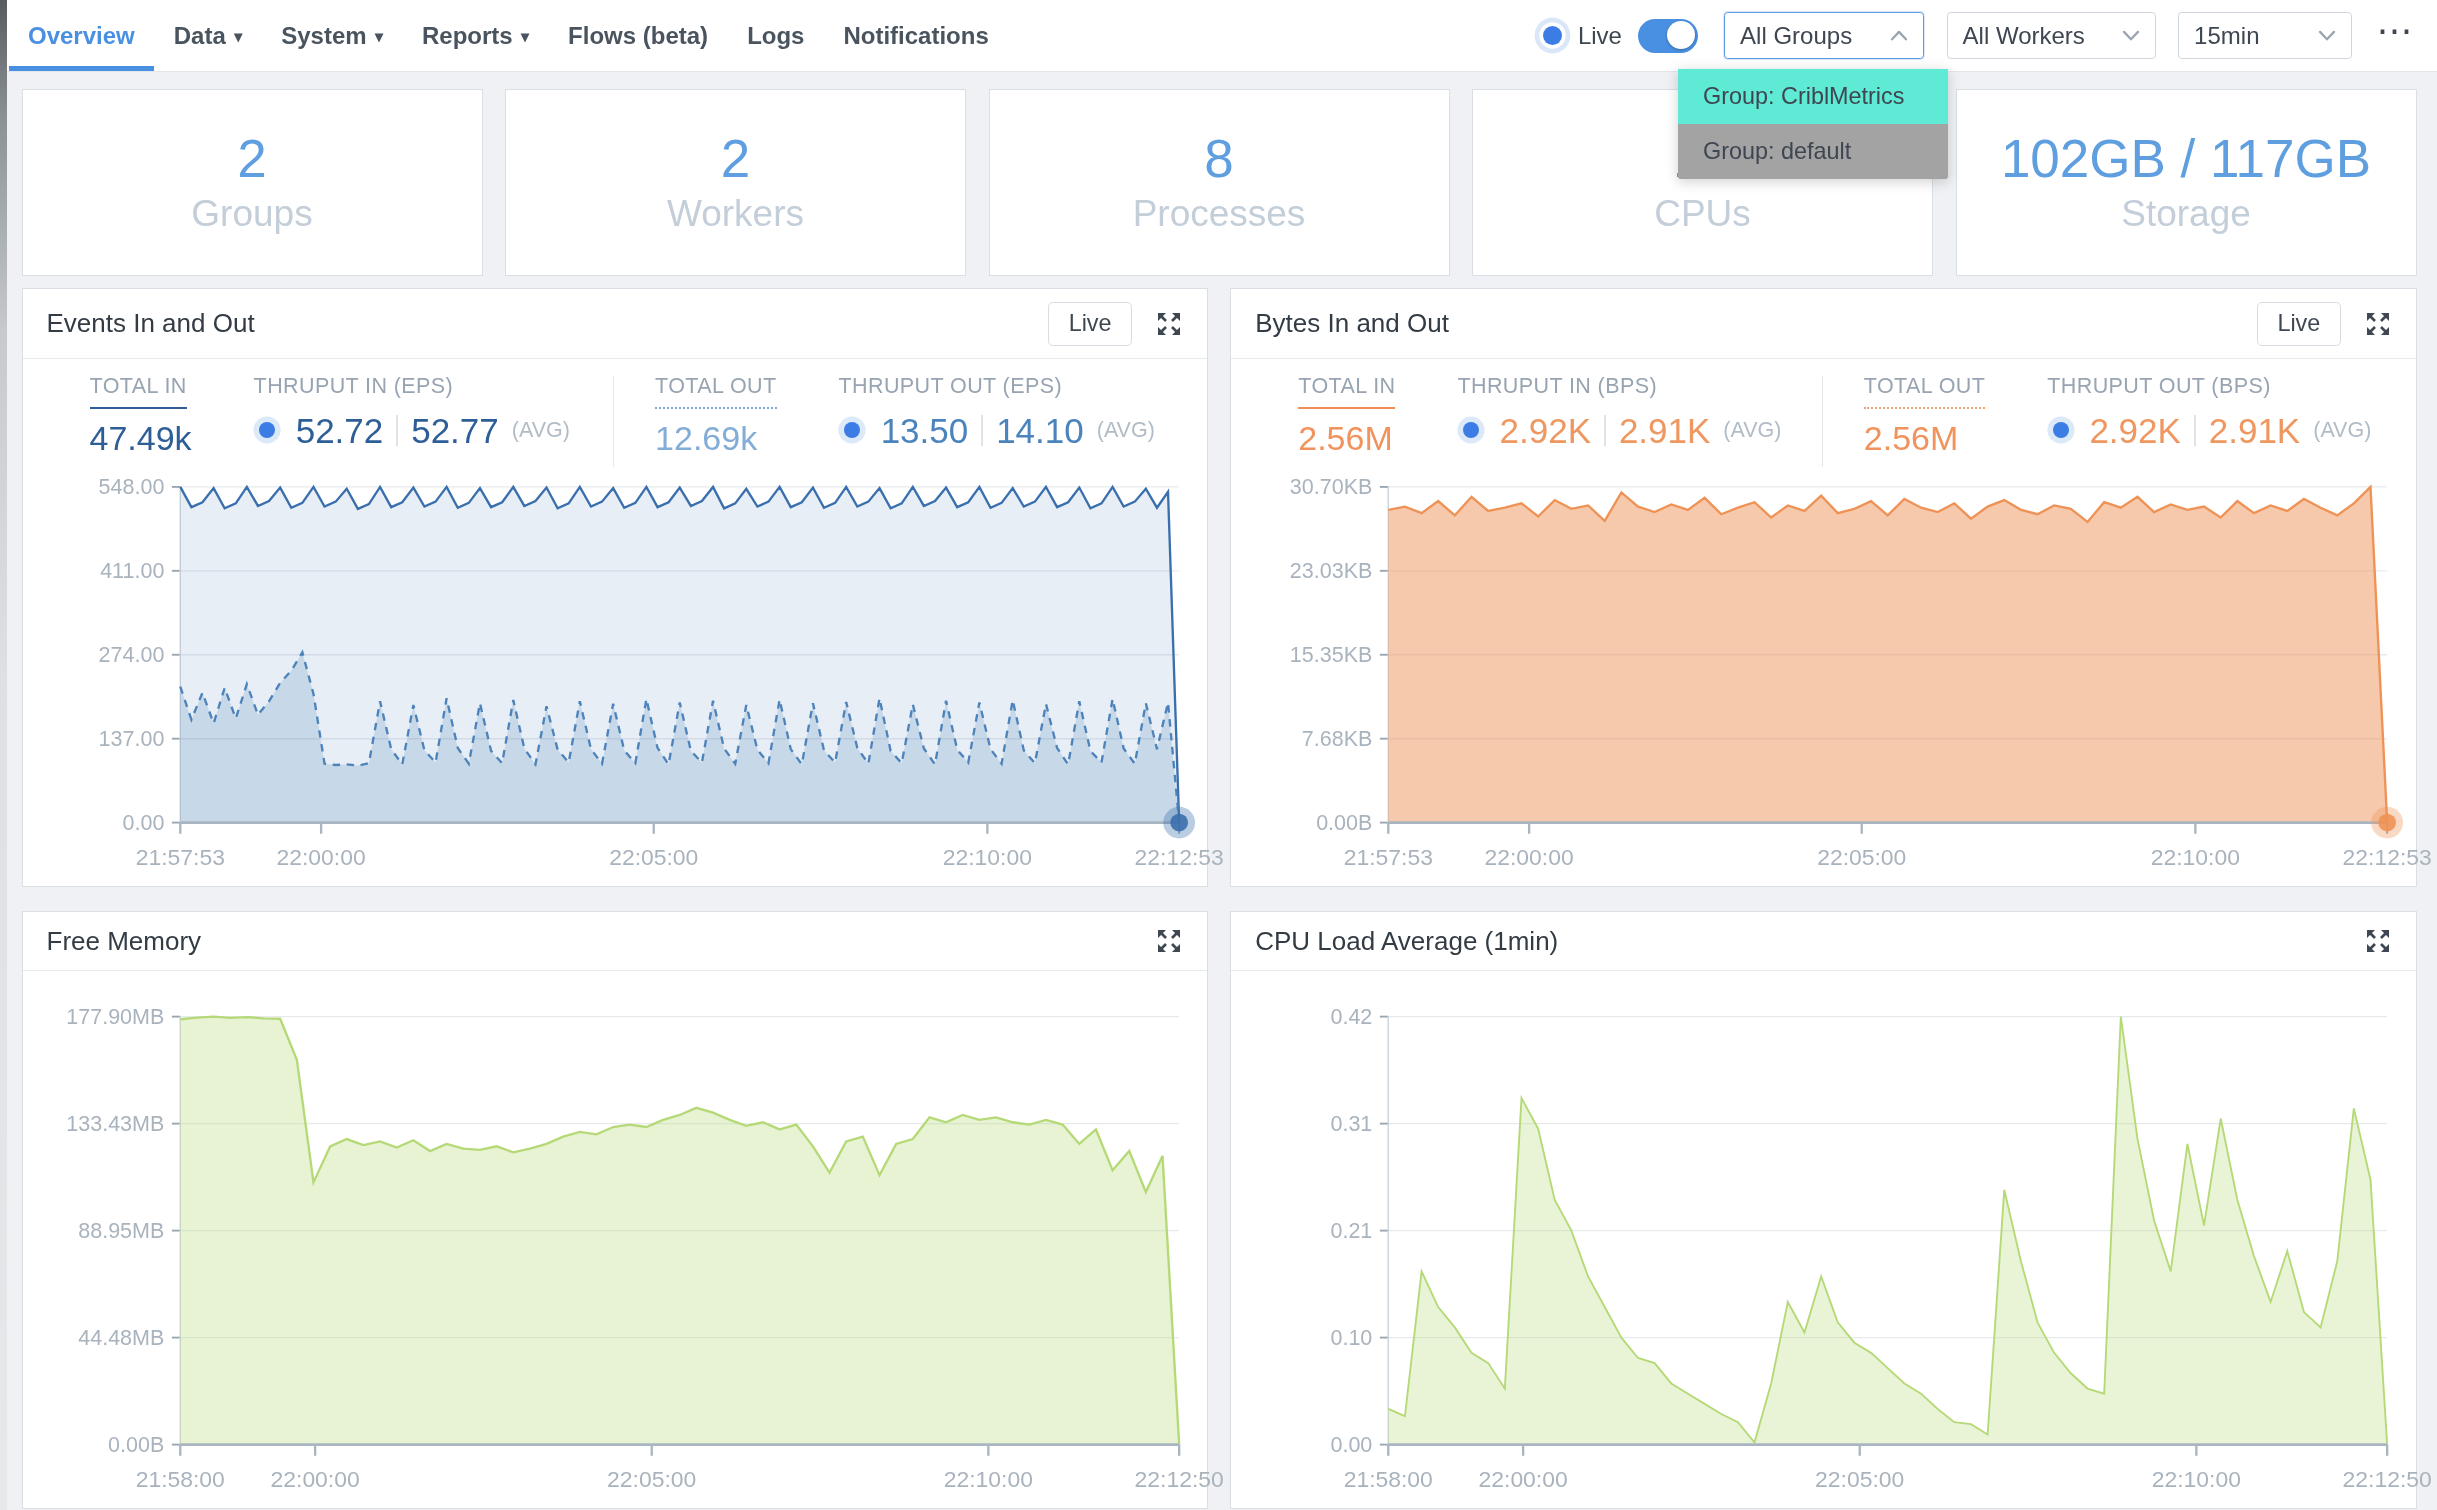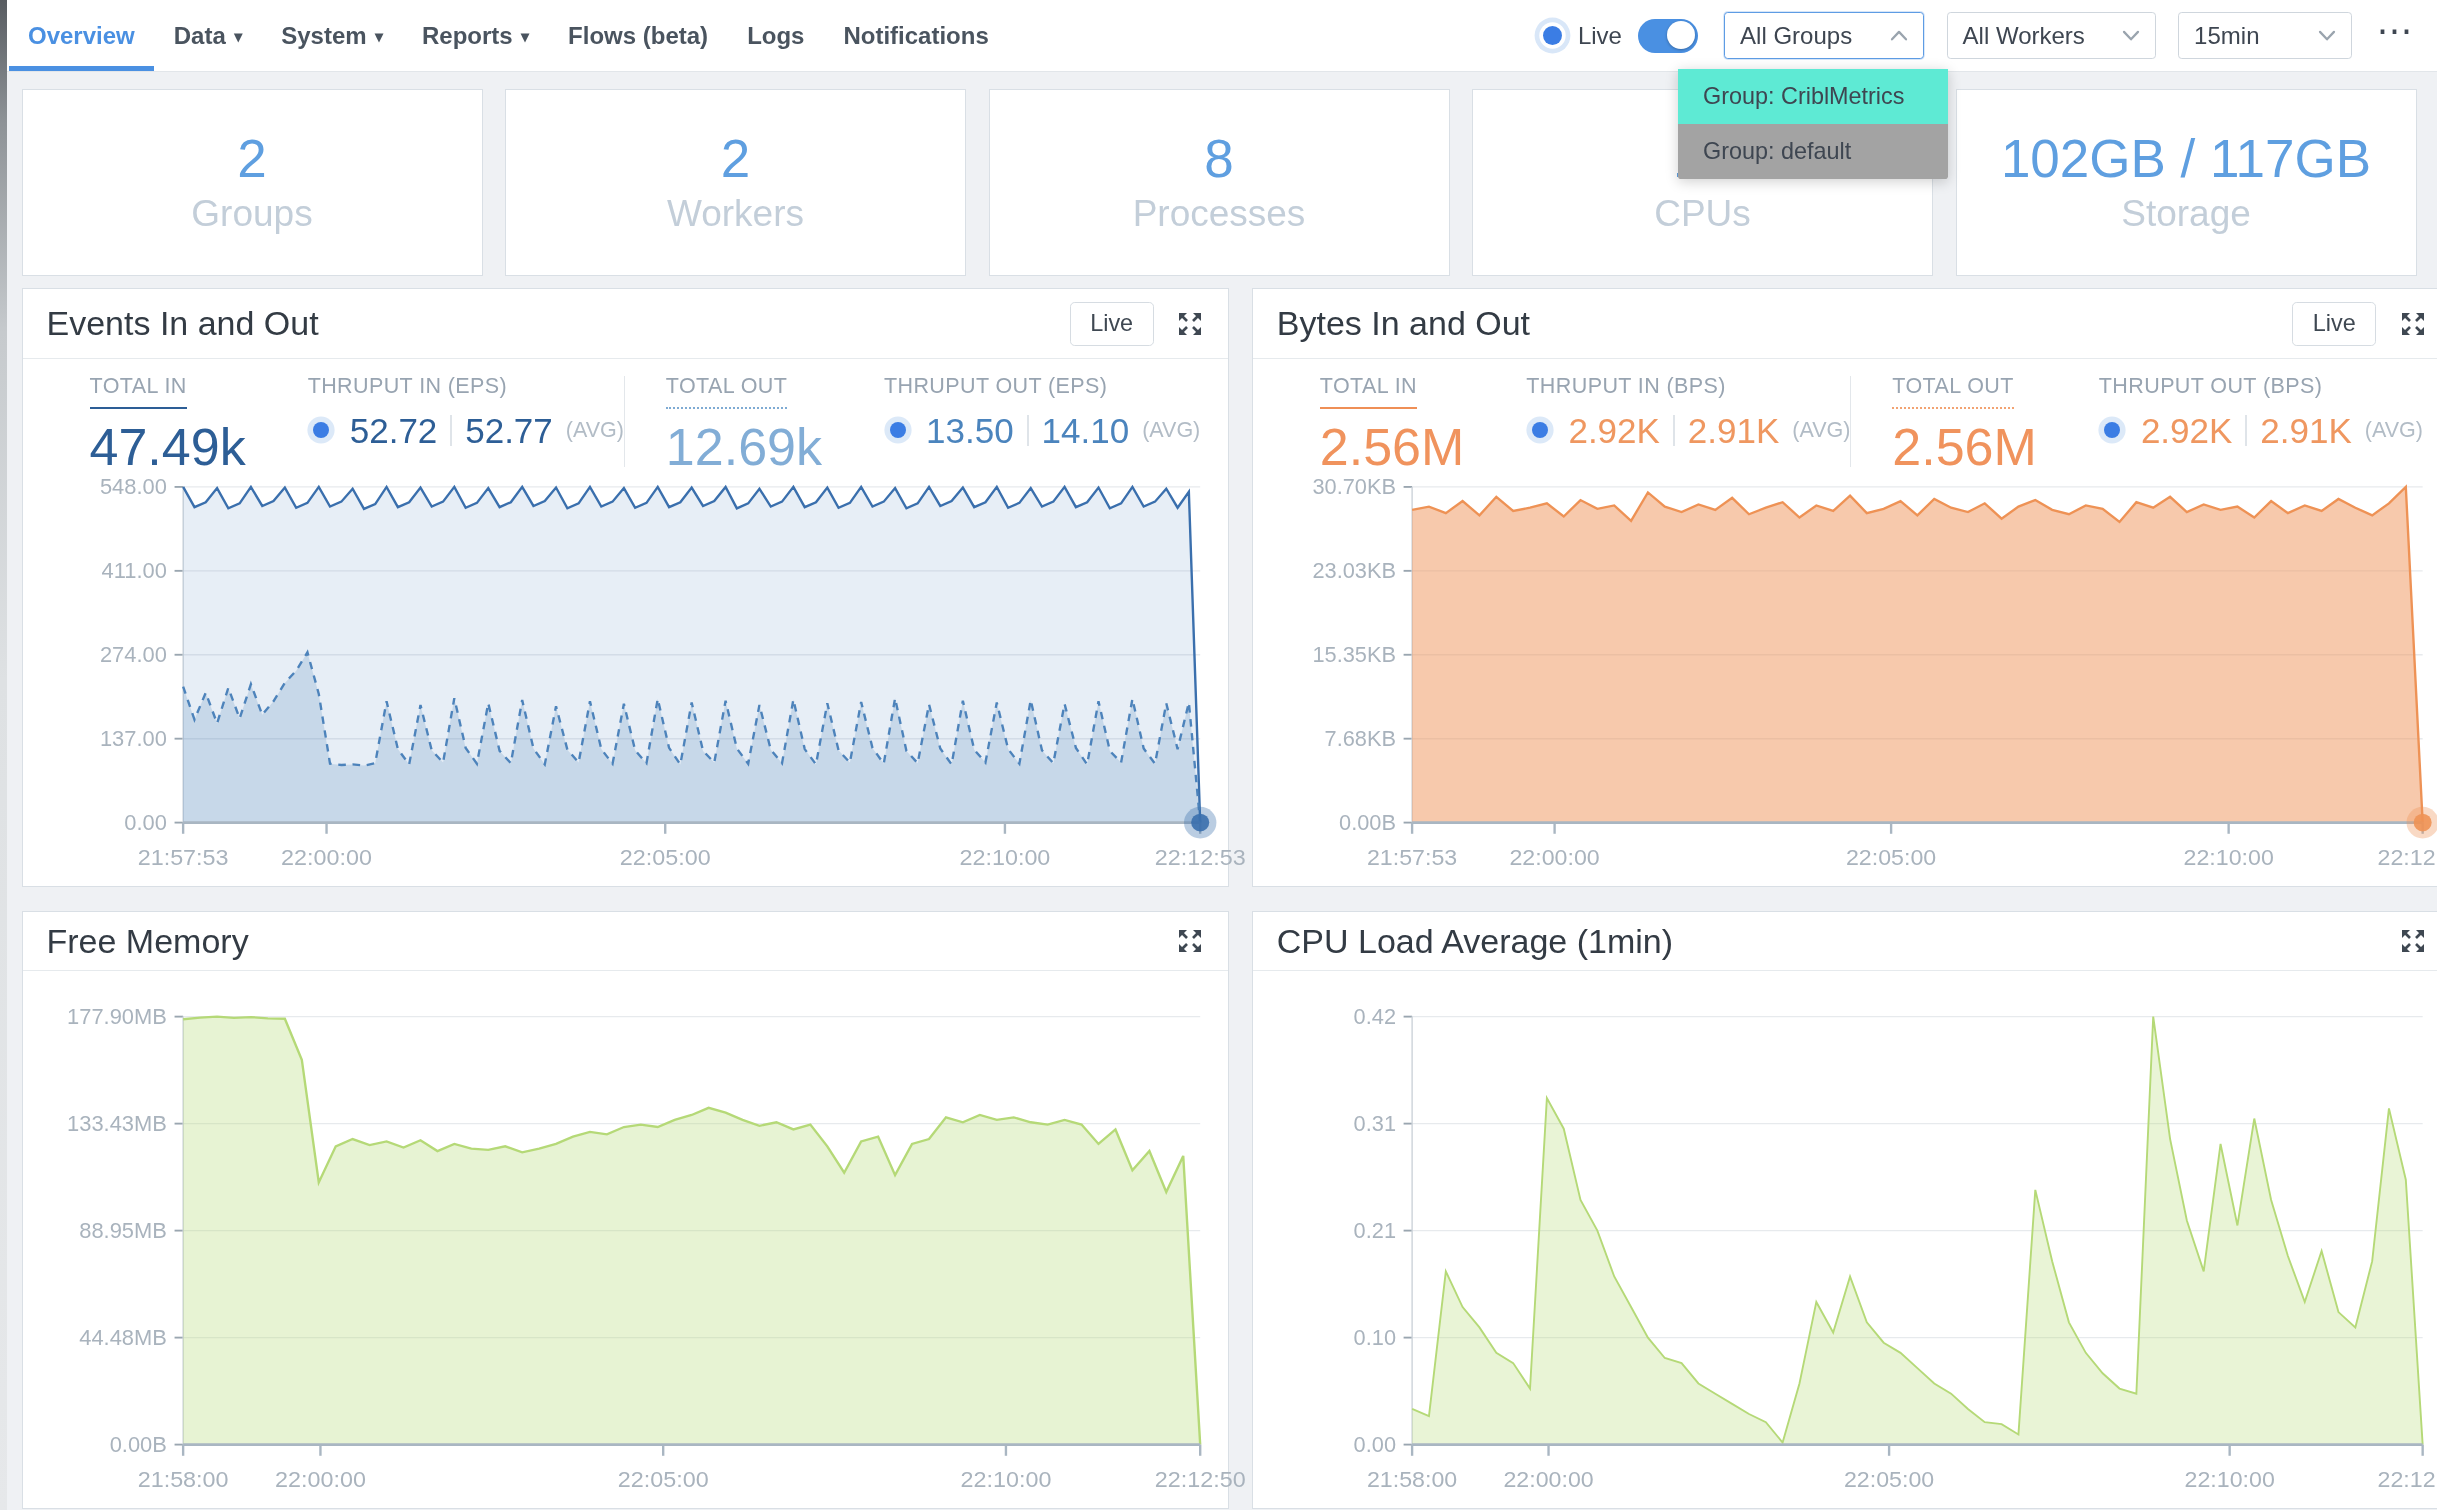--- a/index.html
+++ b/index.html
@@ -46,35 +46,35 @@
   .stat-value{font-size:53px;color:#5f9fe0;line-height:1.05;min-height:56px;white-space:nowrap;}
   .stat-label{font-size:37px;color:#c3ced9;line-height:1.05;}
   
   .panels{position:absolute;top:288px;left:21.5px;right:21.5px;display:grid;
     grid-template-columns:1fr 1fr;column-gap:22.5px;row-gap:24px;}
   .panel{background:#fff;border:0.9px solid #d9dfe5;position:relative;box-sizing:border-box;}
   .panel.r1{height:599px;}
   .panel.r2{height:598px;}
   .panel-header{height:69px;display:flex;align-items:center;padding:0 24px;border-bottom:0.9px solid #e6eaed;gap:22.5px;}
   .r2 .panel-header{height:58px;border-bottom:0.9px solid #e6eaed;}
-  .panel-title{flex:1;font-size:34px;color:#333b44;}
+  .panel-title{flex:1;font-size:26px;color:#333b44;}
   .live-btn{border:1.9px solid #d6dce2;border-radius:4.7px;padding:7.5px 19.7px;font-size:23.4px;color:#3f4852;
     background:#fff;cursor:pointer;}
   .expand-btn{cursor:pointer;display:flex;align-items:center;}
   
   .stats-strip{height:114px;display:flex;align-items:flex-start;padding:15px 28px 0 67px;box-sizing:border-box;}
   .stats-half{display:flex;gap:62px;flex:1;}
   .stat-block{display:flex;flex-direction:column;gap:12px;cursor:pointer;}
   .sb-label{font-size:21.5px;color:#98a4b1;letter-spacing:0.4px;white-space:nowrap;}
   .u{display:inline-block;padding-bottom:7.5px;text-align:center;}
   .u-solid-blue{border-bottom:2.8px solid #2d5e96;}
   .u-dot-blue{border-bottom:2.8px dotted #7fabd3;}
   .u-solid-orange{border-bottom:2.8px solid #ef8f56;}
   .u-dot-orange{border-bottom:2.8px dotted #f2a372;}
-  .sb-value{font-size:52px;line-height:1;}
+  .sb-value{font-size:34px;line-height:1;}
   .v-blue-dark{color:#2d5e96;}
   .v-blue-mid{color:#4b84bd;}
   .v-blue-light{color:#82add6;}
   .v-orange{color:#f0935d;}
   .v-orange2{color:#ef9760;}
   .thruput-row{display:flex;align-items:center;gap:13px;font-size:35px;line-height:1;margin-top:1.9px;}
   .thruput-dot{width:16px;height:16px;border-radius:50%;background:#3b7de4;box-shadow:0 0 0 5.6px #dce9f8;
     margin:0 7.5px 0 5.6px;}
   .pipe{width:1.9px;height:31px;background:#dfe4e9;}
   .avg{font-size:21.5px;color:#b2bcc6;}

